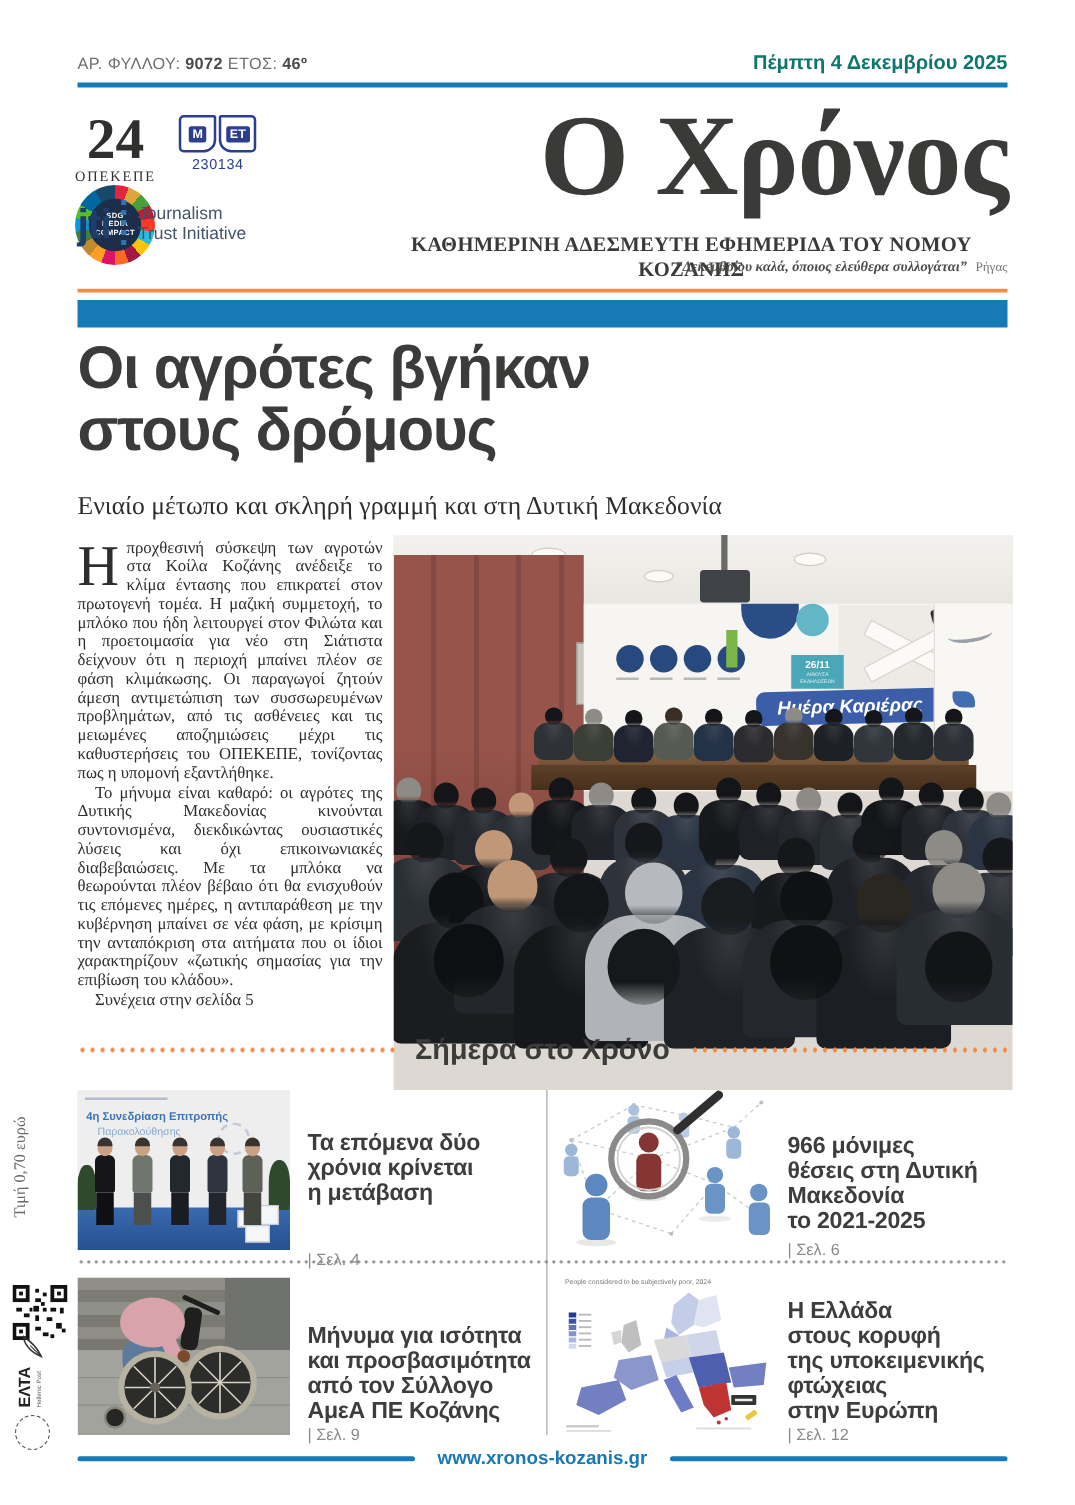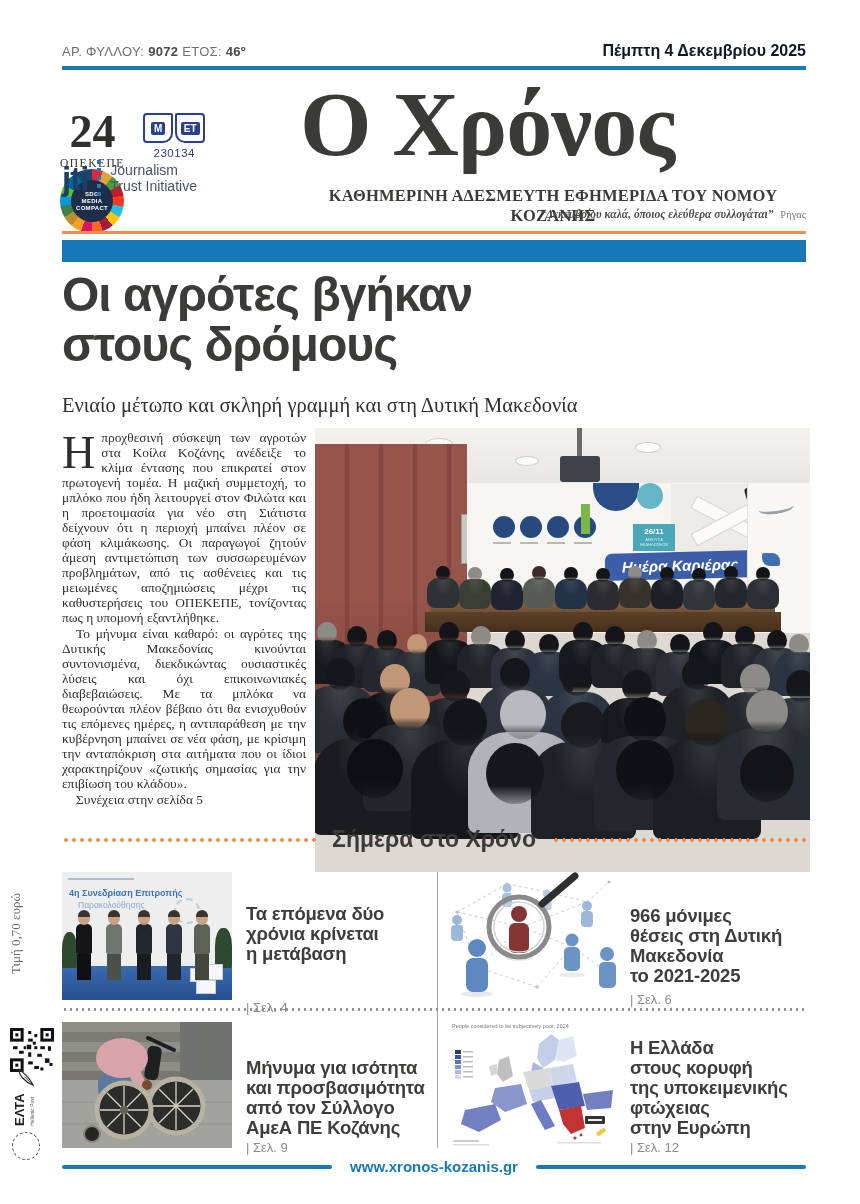--- a/index.html
+++ b/index.html
@@ -2,43 +2,43 @@
 <html><head>
 <meta charset="utf-8">
 <style>
   html,body{margin:0;padding:0;background:#fff;}
   .page{position:relative;width:860px;height:1204px;background:#ffffff;overflow:hidden;
         font-family:"Liberation Sans",sans-serif;color:#3b3b3a;}
   
   .tophead{position:absolute;left:62px;top:42px;width:744px;display:flex;justify-content:space-between;align-items:baseline;}
   .issue{font-size:13px;color:#6f6f6e;letter-spacing:.3px;}
   .issue b{color:#4a4a49;}
-  .date{font-size:16px;color:#0f172a;font-weight:bold;}
+  .date{font-size:16px;color:#0f766e;font-weight:bold;}
   .rule-blue{position:absolute;left:62px;top:66px;width:744px;height:4px;background:#1879b7;}
   
-  .mast-left{position:absolute;left:60px;top:88px;width:220px;margin-top:21px;}
+  .mast-left{position:absolute;left:60px;top:88px;width:220px;}
   .pages24{display:inline-block;vertical-align:top;margin-right:14px;text-align:center;}
   .pages24 .n{font-family:"Liberation Serif",serif;font-size:46px;font-weight:bold;color:#2f2f2e;line-height:46px;}
   .pages24 .l{font-family:"Liberation Serif",serif;font-size:11.5px;letter-spacing:1.5px;color:#2f2f2e;margin-top:2px;}
   .metlogo{display:inline-block;vertical-align:top;margin-right:12px;text-align:center;margin-top:4px;}
   .book{display:flex;gap:2px;}
   .bookpage{width:26px;height:26px;border:2.5px solid #2b3f90;background:#fff;display:flex;align-items:center;justify-content:center;}
   .bookpage:first-child{border-radius:4px 2px 10px 4px;}
   .bookpage:last-child{border-radius:2px 4px 4px 10px;}
   .bookletter{background:#2b3f90;color:#fff;font-size:10px;font-weight:bold;padding:1px 3px;border-radius:2px;}
   .metnum{font-size:11.5px;color:#2b3f90;margin-top:4px;letter-spacing:.5px;}
   .sdg{display:inline-block;vertical-align:top;width:64px;height:64px;border-radius:50%;position:relative;
        background:conic-gradient(#e5243b 0 20deg,#dda63a 20deg 40deg,#4c9f38 40deg 60deg,#c5192d 60deg 80deg,#ff3a21 80deg 100deg,#26bde2 100deg 120deg,#fcc30b 120deg 140deg,#a21942 140deg 160deg,#fd6925 160deg 180deg,#dd1367 180deg 200deg,#fd9d24 200deg 220deg,#bf8b2e 220deg 240deg,#3f7e44 240deg 260deg,#0a97d9 260deg 280deg,#56c02b 280deg 300deg,#00689d 300deg 330deg,#19486a 330deg 360deg);}
   .sdg-in{position:absolute;left:11px;top:11px;width:42px;height:42px;border-radius:50%;background:#1c2e4a;
           display:flex;flex-direction:column;align-items:center;justify-content:center;color:#fff;font-size:6px;font-weight:bold;line-height:7px;letter-spacing:.3px;}
   .jti{position:absolute;left:62px;top:160px;display:flex;align-items:center;}
   .jti .abbr{font-size:33px;font-weight:bold;color:#1d3d6b;letter-spacing:-1px;line-height:33px;}
   .jti .dots{width:4px;height:36px;margin:0 9px 0 9px;background-image:repeating-linear-gradient(180deg,#2e75b6 0 4px,transparent 4px 8px);}
   .jti .words{font-size:14px;color:#44546a;line-height:16px;}
-  .mast-title{position:absolute;left:300px;top:74px;width:506px;text-align:left;}
+  .mast-title{position:absolute;left:300px;top:74px;width:506px;text-align:right;}
   .mast-title .big{font-family:"Liberation Serif",serif;font-size:92px;font-weight:bold;color:#3a3a38;line-height:100px;letter-spacing:-1px;}
   .mast-sub{position:absolute;left:300px;top:186px;width:506px;text-align:center;font-family:"Liberation Serif",serif;
             font-weight:bold;font-size:16.5px;color:#3a3a38;letter-spacing:.2px;}
   .mast-motto{position:absolute;left:300px;top:208px;width:506px;text-align:right;font-family:"Liberation Serif",serif;
               font-size:11.5px;color:#4c4c4a;}
   .mast-motto .q{font-weight:bold;font-style:italic;}
   .mast-motto .a{color:#777;font-size:10.5px;margin-left:4px;}
   .rule-orange{position:absolute;left:62px;top:231px;width:744px;height:3px;background:#ee8d4c;}
   .bar-blue{position:absolute;left:62px;top:240px;width:744px;height:22px;background:#1879b7;}
   

